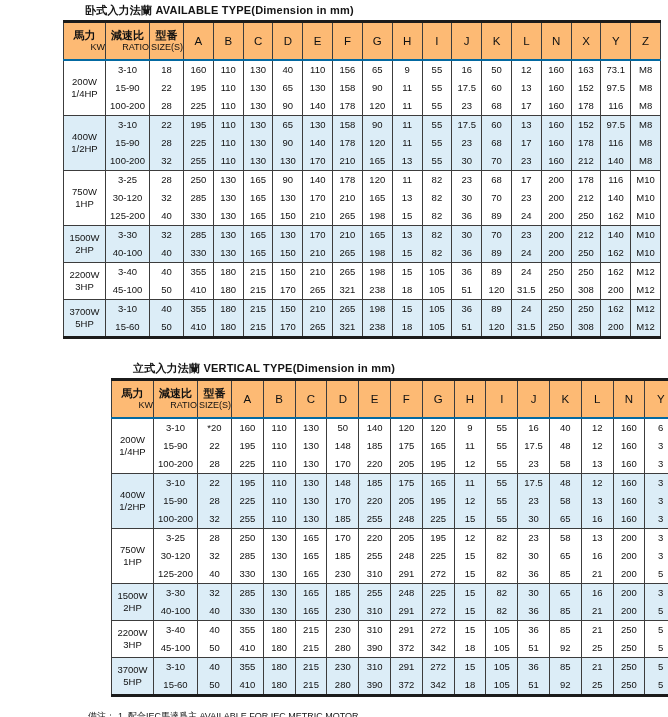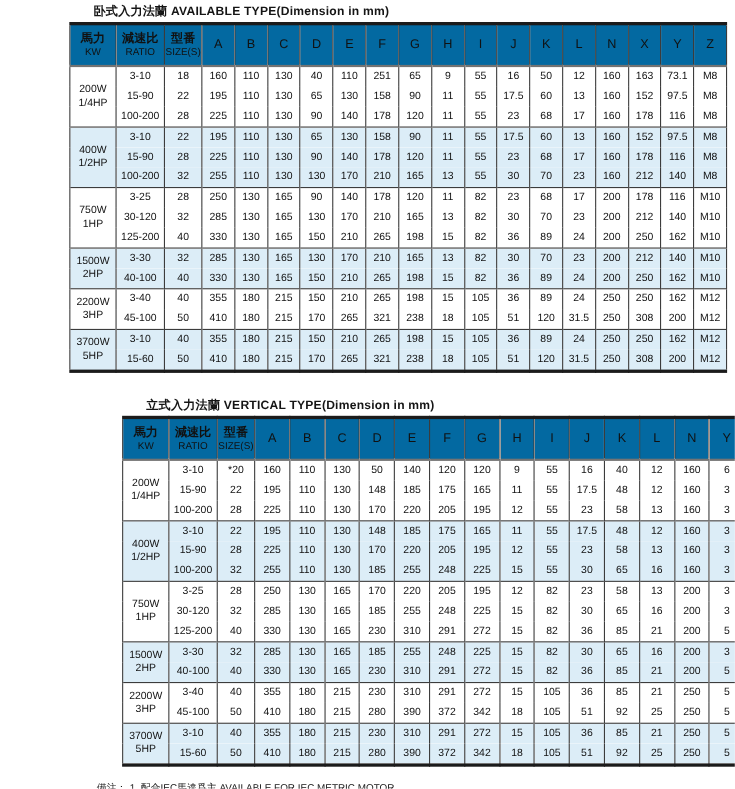--- a/index.html
+++ b/index.html
@@ -16,24 +16,24 @@
   }
   table.dim-table{
     border-collapse:collapse;table-layout:fixed;width:598px;
     border-top:3px solid #1b1b1b;border-bottom:3px solid #1b1b1b;
   }
   table.dim-table th, table.dim-table td{
     border-left:1px solid #3c3c3c;border-right:1px solid #3c3c3c;
     padding:0;margin:0;text-align:center;vertical-align:middle;overflow:hidden;
   }
   table.dim-table thead th{
-    background:#0369a1;height:36px;border-bottom:2px solid #737373;margin-left:13px;
+    background:#fdba74;height:36px;border-bottom:2px solid #0369a1;margin-left:13px;
   }
   .hd-zh{display:block;font-size:11px;font-weight:bold;line-height:13px;}
-  .hd-en{display:block;font-size:9px;font-weight:normal;line-height:11px;}
+  .hd-en{display:block;font-size:9px;font-weight:normal;line-height:11px;text-align:right;}
   th.hdL{font-size:11.5px;font-weight:normal;}
   table.dim-table td{
     font-size:9.5px;height:18px;line-height:18px;white-space:nowrap;
   }
   tbody tr.grp-first td{border-top:1px solid #3c3c3c;}
   tbody.shaded td{background:#dcedf7;}
   td.power-cell{line-height:12px;}
   .pw{display:block;font-size:9.5px;line-height:12px;}
   .notes{margin:13px 0 0 88px;font-size:9px;line-height:13px;color:#151515;}
   .note-row{display:flex;}
@@ -106,21 +106,21 @@
               <span class="pw">200W</span>
               <span class="pw">1/4HP</span>
             </td>
             <td>3-10</td>
             <td>18</td>
             <td>160</td>
             <td>110</td>
             <td>130</td>
             <td>40</td>
             <td>110</td>
-            <td>251</td>
+            <td>156</td>
             <td>65</td>
             <td>9</td>
             <td>55</td>
             <td>16</td>
             <td>50</td>
             <td>12</td>
             <td>160</td>
             <td>163</td>
             <td>73.1</td>
             <td>M8</td>

